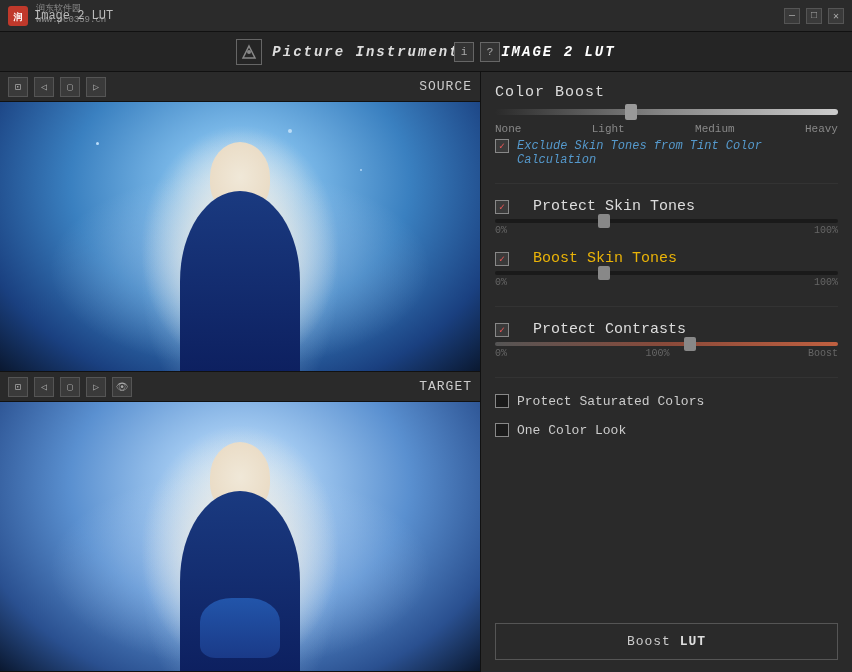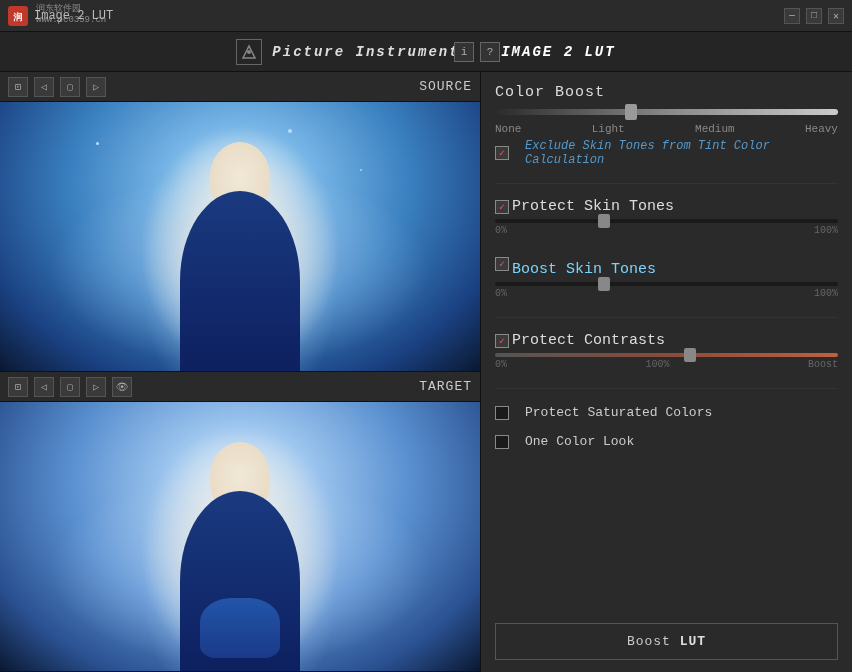--- a/index.html
+++ b/index.html
@@ -289,22 +289,21 @@
     .tint-labels {
       display: flex;
       justify-content: space-between;
       font-size: 11px;
       color: #888;
       margin-bottom: 4px;
     }
 
     .checkbox-row {
       display: flex;
-      align-items: center;
-      gap: 16px;
+      gap: 8px;
       font-size: 12px;
       color: #aaa;
       margin: 2px 0;
     }
     .checkbox {
       width: 14px;
       height: 14px;
       border: 1px solid #888;
       background: #1a1a1a;
       display: flex;
@@ -329,21 +328,21 @@
     }
     .checkbox-label-blue {
       font-size: 12px;
       color: #5599cc;
       font-style: italic;
     }
 
     .section-row {
       display: flex;
       align-items: center;
-      gap: 3px;
+      gap: 24px;
       margin-bottom: 4px;
     }
 
     .export-btn {
       margin-top: auto;
       background: #2a2a2a;
       border: 1px solid #555;
       color: #ccc;
       padding: 10px;
       text-align: center;
@@ -493,21 +492,21 @@
         <div class="slider-labels">
           <span>0%</span>
           <span>100%</span>
         </div>
       </div>
     </div>
 
     <div>
       <div class="section-row">
         <div class="checkbox checked"></div>
-        <span class="checkbox-label" style="font-size:15px;color:#7dd3fc;margin-top:11px;">Boost Skin Tones</span>
+        <span class="checkbox-label" style="font-size:15px;color:#eab308;">Boost Skin Tones</span>
       </div>
       <div class="slider-container">
         <div class="slider-track">
           <div class="slider-thumb" style="left:30%;"></div>
         </div>
         <div class="slider-labels">
           <span>0%</span>
           <span>100%</span>
         </div>
       </div>

